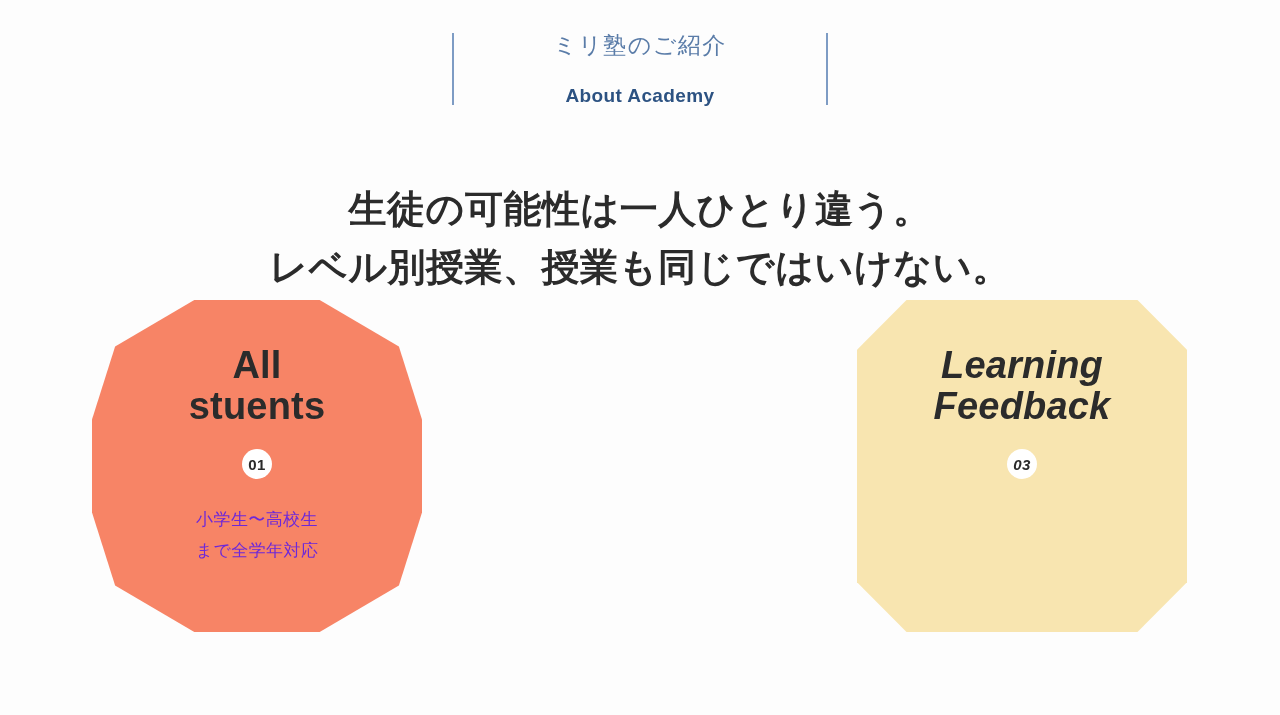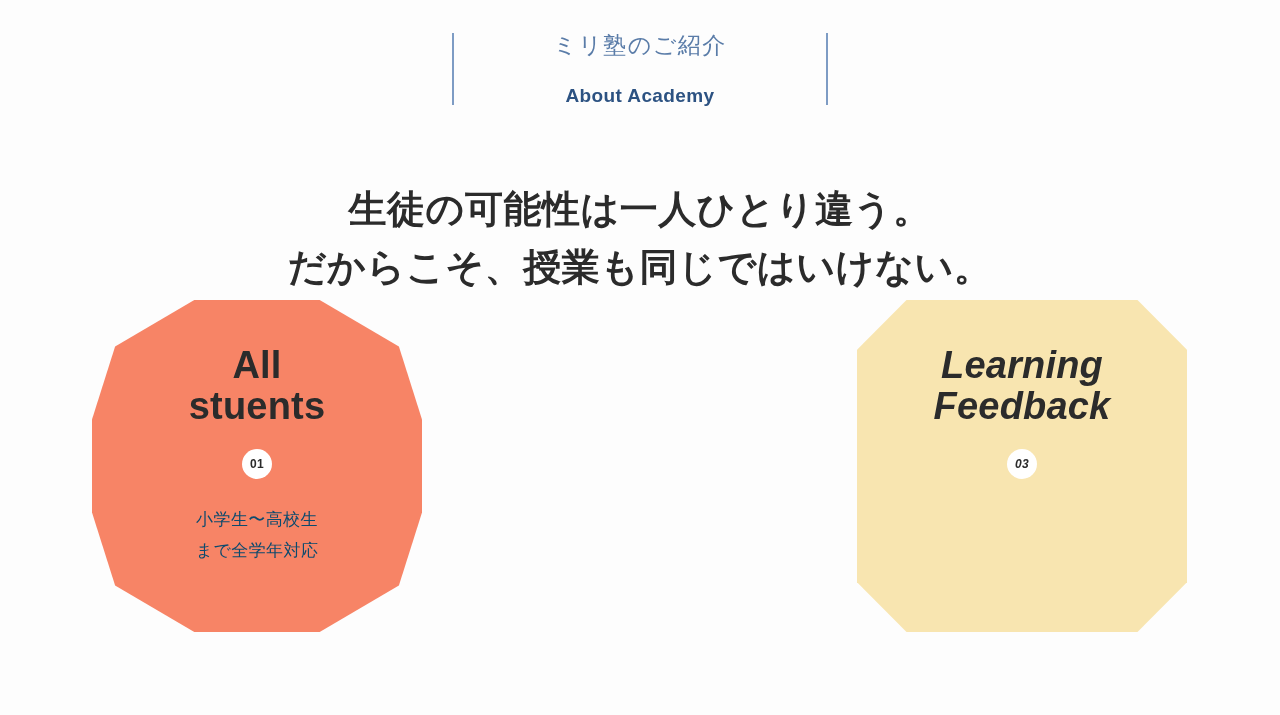--- a/index.html
+++ b/index.html
@@ -167,53 +167,53 @@
 
   .badge {
     margin-top: 22px;
     width: 30px;
     height: 30px;
     border-radius: 50%;
     background: #FFFFFF;
     display: flex;
     align-items: center;
     justify-content: center;
-    font-size: 12px;
+    font-size: 15px;
     font-weight: bold;
     color: #2B2B2B;
     letter-spacing: 0.3px;
   }
 
   .card-desc {
     margin-top: 25px;
     text-align: center;
     font-size: 17px;
     line-height: 31px;
-    color: #0c4a6e;
+    color: #6d28d9;
     letter-spacing: 0.4px;
   }
   .card-desc div { white-space: nowrap; }
 </style>
 </head>
 <body>
 
 <div class="page">
 
   <div class="section-header">
     <span class="rule"></span>
     <div class="header-texts">
       <div class="eyebrow-ja">ミリ塾のご紹介</div>
       <div class="eyebrow-en">About Academy</div>
     </div>
     <span class="rule"></span>
   </div>
 
   <h1 class="headline">
     <div>生徒の可能性は一人ひとり違う。</div>
-    <div>だからこそ、授業も同じではいけない。</div>
+    <div>レベル別授業、授業も同じではいけない。</div>
   </h1>
 
   <div class="cards">
 
     <div class="card card-1">
       <div class="shape shape-decagon"></div>
       <div class="card-content">
         <div class="card-title">
           <div>All</div>
           <div>stuents</div>

